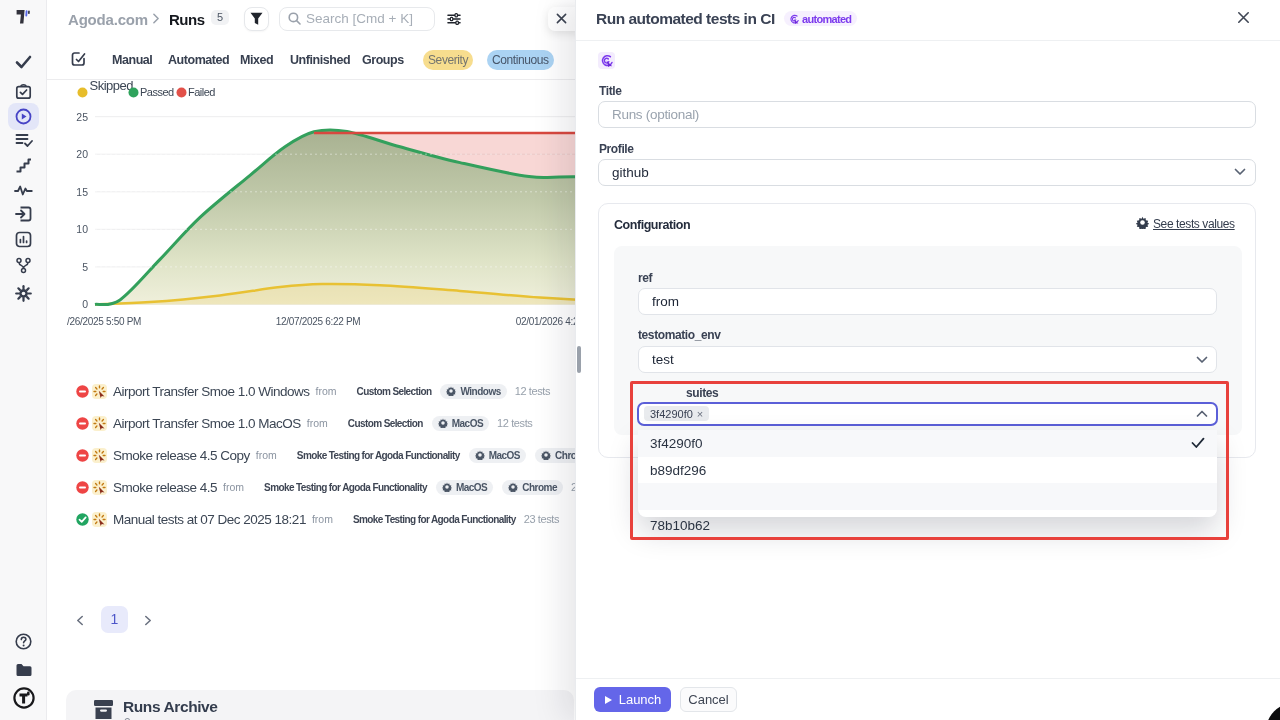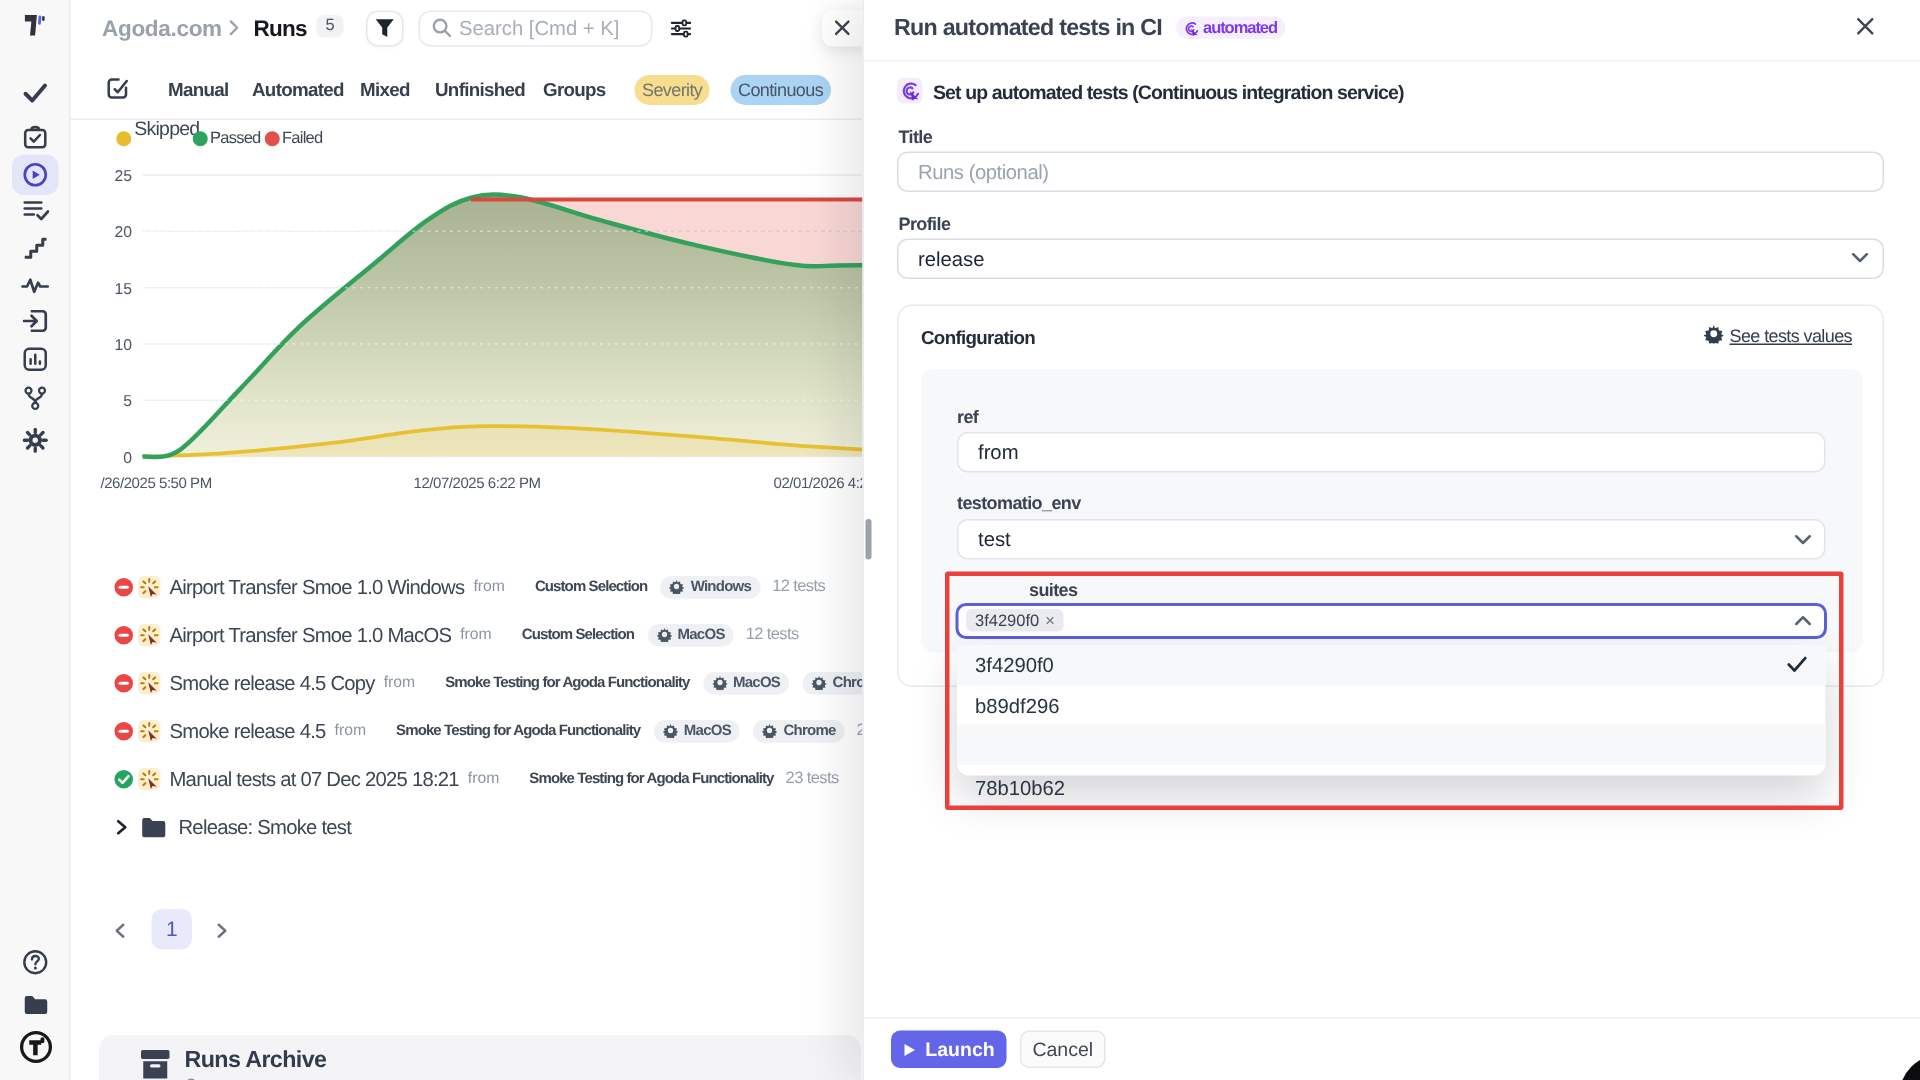--- a/index.html
+++ b/index.html
@@ -331,29 +331,20 @@
             <line x1="12" y1="6.5" x2="10.2" y2="6.5"></line>
           </g>
           <path d="M5.8 5.8 L11.5 11.5 L8.8 11 L7.6 13 Z" fill="#8c2f1b"></path>
         </svg>
       </span>
     <span class="rtitle">Manual tests at 07 Dec 2025 18:21</span>
     <span class="rfrom">from</span>
       <span class="rproj">Smoke Testing for Agoda Functionality</span>
     <span class="rtests">23 tests</span>
   </div>
-  <div class="abs row" style="top:538px;">
-    <svg width="8" height="11" viewBox="0 0 8 11" style="margin-left:1px;margin-right:9px;">
-        <path d="M1.8 1.5 L6.5 5.5 L1.8 9.5" fill="none" stroke="#20242c" stroke-width="1.8" stroke-linecap="round" stroke-linejoin="round"></path>
-      </svg>
-    <svg width="17" height="15" viewBox="0 0 17 15">
-        <path d="M0.8 12.8 v-10 a1.4 1.4 0 0 1 1.4-1.4 h3.6 l1.9 2 h7.1 a1.4 1.4 0 0 1 1.4 1.4 v8 a1.4 1.4 0 0 1 -1.4 1.4 H2.2 a1.4 1.4 0 0 1 -1.4-1.4 Z" fill="#3a4150"></path>
-      </svg>
-    <span class="rtitle" style="margin-left:8px;">Release: Smoke test</span>
-  </div>
 
   <svg class="abs" style="left:76px;top:615px" width="8" height="11" viewBox="0 0 8 11">
       <path d="M6.2 1.5 L1.8 5.5 L6.2 9.5" fill="none" stroke="#6b7280" stroke-width="1.6" stroke-linecap="round" stroke-linejoin="round"></path>
     </svg>
   <div class="abs" style="left:101px;top:606px;width:27px;height:27px;background:#e8eafb;border-radius:7px;font-size:14px;color:#4d56c9;text-align:center;line-height:27px;">1</div>
   <svg class="abs" style="left:144px;top:615px" width="8" height="11" viewBox="0 0 8 11">
       <path d="M1.8 1.5 L6.2 5.5 L1.8 9.5" fill="none" stroke="#6b7280" stroke-width="1.6" stroke-linecap="round" stroke-linejoin="round"></path>
     </svg>
 
   <div class="abs" style="left:66px;top:690px;width:508px;height:30px;background:#f4f4f6;border-radius:10px 10px 0 0;"></div>
@@ -384,29 +375,28 @@
   <div class="abs" style="left:576px;top:40px;width:704px;height:1px;background:#eef0f2;"></div>
 
   <div class="abs" style="left:598px;top:52px;width:17px;height:17px;background:#f3ecfd;border-radius:4px;"></div>
   <svg class="abs" style="left:600px;top:54px" width="13" height="13" viewBox="0 0 14 14">
       <g fill="none" stroke="#7c3aed" stroke-width="1.6" stroke-linecap="round">
         <path d="M11.2 2.9 a5.3 5.3 0 1 0 1.7 6.3"></path>
         <path d="M8.9 5.3 a2.5 2.5 0 1 0 .6 2.9"></path>
       </g>
       <path d="M7 7 L13.2 13.2 L10.4 12.8 L9.2 14.4 Z" fill="#6d28d9"></path>
     </svg>
-  <div class="abs" style="left:622px;top:54px;font-size:13px;font-weight:bold;color:#242c3c;letter-spacing:-0.6px;">Set up automated tests (Continuous integration service)</div>
 
   <div class="abs" style="left:599px;top:84px;font-size:12px;font-weight:bold;color:#3a4254;letter-spacing:-0.4px;">Title</div>
   <div class="abs" style="left:598px;top:101px;width:658px;height:27px;border:1px solid #d9dde2;border-radius:7px;background:#fff;"></div>
   <div class="abs" style="left:612px;top:107px;font-size:13.5px;color:#9aa3ae;letter-spacing:-0.3px;">Runs (optional)</div>
 
   <div class="abs" style="left:599px;top:142px;font-size:12px;font-weight:bold;color:#3a4254;letter-spacing:-0.4px;">Profile</div>
   <div class="abs" style="left:598px;top:159px;width:658px;height:27px;border:1px solid #d9dde2;border-radius:7px;background:#fff;"></div>
-  <div class="abs" style="left:612px;top:165px;font-size:13.5px;color:#1d2535;">release</div>
+  <div class="abs" style="left:612px;top:165px;font-size:13.5px;color:#1d2535;">github</div>
   <svg class="abs" style="left:1234px;top:168px" width="12" height="8" viewBox="0 0 12 8">
       <path d="M1.5 1.5 L6 6 L10.5 1.5" fill="none" stroke="#596273" stroke-width="1.7" stroke-linecap="round" stroke-linejoin="round"></path>
     </svg>
 
   <div class="abs" style="left:598px;top:203px;width:658px;height:255px;border:1px solid #e7e9ee;border-radius:10px;background:#fff;"></div>
   <div class="abs" style="left:614px;top:218px;font-size:12.5px;font-weight:bold;color:#242c3c;letter-spacing:-0.45px;">Configuration</div>
   <svg class="abs" style="left:1136px;top:216px" width="13" height="13" viewBox="0 0 17 17">
       <path d="M8.5 1 l1.2 2.6 2.8-.9 .4 3 3 .4 -.9 2.8 2.6 1.2 -2.6 1.2 .9 2.8 -3 .4 -.4 3 -2.8-.9 -1.2 2.6 -1.2-2.6 -2.8 .9 -.4-3 -3-.4 .9-2.8 -2.6-1.2 2.6-1.2 -.9-2.8 3-.4 .4-3 2.8 .9 Z" fill="#333c4c"></path>
       <circle cx="8.5" cy="8.5" r="3" fill="#fff"></circle>
     </svg>
@@ -443,21 +433,21 @@
   <div class="abs" style="left:638px;top:483px;width:579px;height:26.5px;background:#f7f8fa;"></div>
   <div class="abs" style="left:650px;top:490px;font-size:13.5px;color:#2a3342;margin-top:28px;">78b10b62</div>
 
   <div class="abs" style="left:630px;top:381px;width:599px;height:159px;border:3px solid #e8413c;border-radius:2px;"></div>
 
   <div class="abs" style="left:576px;top:678px;width:704px;height:1px;background:#eef0f2;"></div>
   <div class="abs" style="left:594px;top:687px;width:77px;height:25px;background:#6466e9;border-radius:6px;display:flex;align-items:center;justify-content:center;gap:6px;">
     <svg width="9" height="10" viewBox="0 0 9 10">
         <path d="M1 1 L8 5 L1 9 Z" fill="#fff"></path>
       </svg>
-    <span style="font-size:13px;font-weight:bold;color:#fff;">Launch</span>
+    <span style="font-size:13px;font-weight:normal;color:#fff;">Launch</span>
   </div>
   <div class="abs" style="left:680px;top:687px;width:57px;height:25px;background:#fbfbfc;border:1px solid #e3e6ea;border-radius:6px;font-size:13px;color:#3f4654;text-align:center;line-height:23px;">Cancel</div>
 
   <div class="abs" style="left:577px;top:346px;width:4px;height:27px;background:#9aa1ab;border-radius:2px;"></div>
 
   <div class="abs" style="left:1266px;top:703px;width:56px;height:56px;background:#0c0c0e;border-radius:50%;"></div>
 
 </div>
 
 </body></html>

